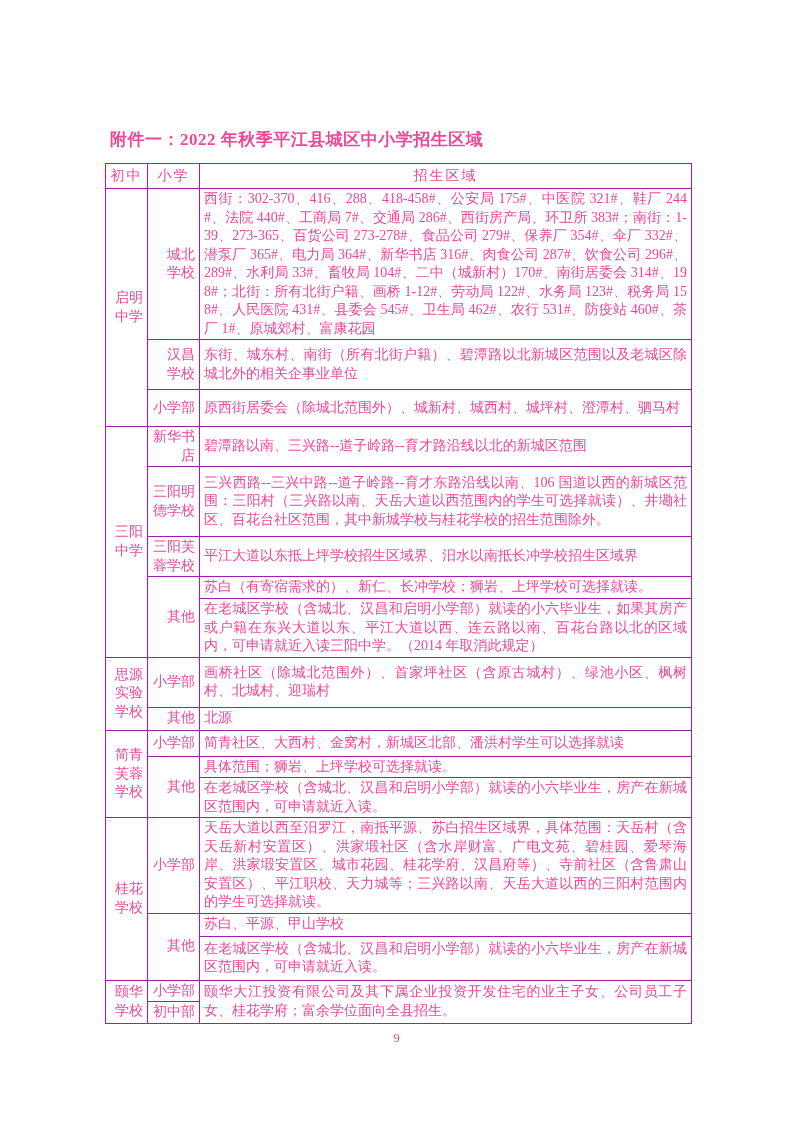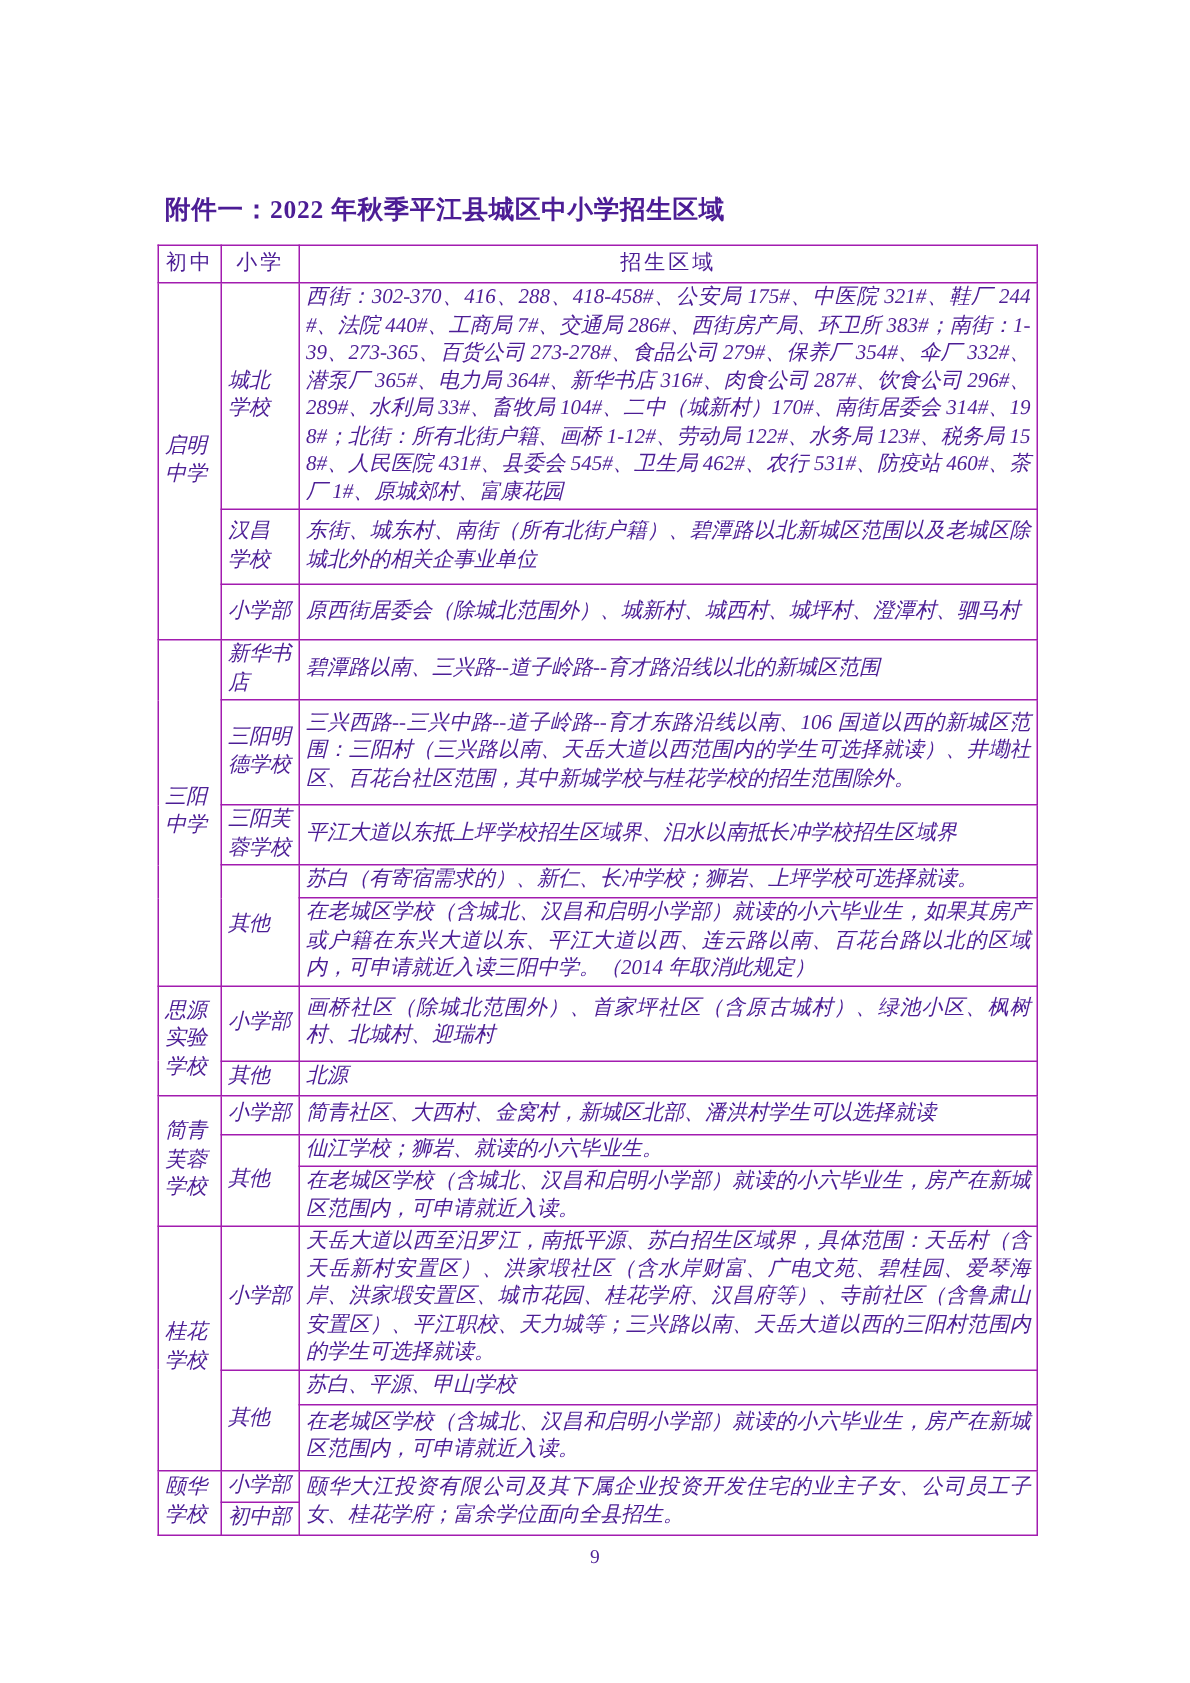--- a/index.html
+++ b/index.html
@@ -2,21 +2,21 @@
 <html><head>
 <meta charset="utf-8">
 <style>
   html,body { margin:0; padding:0; background:#ffffff; }
   .page {
     position: relative;
     width: 793px;
     height: 1122px;
     background: #ffffff;
     font-family: "Liberation Serif", "DejaVu Serif", serif;
-    color: #4c1d95;
+    color: #ec4899;
     overflow: hidden;
   }
   .doc-title {
     position: absolute;
     left: 110px;
     top: 128px;
     margin: 0;
     font-size: 17px;
     font-weight: bold;
     letter-spacing: 0.5px;
@@ -37,29 +37,27 @@
     line-height: 18.5px;
     vertical-align: middle;
     overflow: hidden;
   }
   td.head {
     text-align: center;
     letter-spacing: 2px;
     padding: 2px 0;
   }
   td.jun, td.pri {
-    text-align: left;
+    text-align: right;
     white-space: pre-line;
     padding: 1px 1px;
-    font-style: italic;
   }
   td.zone {
     text-align: justify;
     word-break: break-all;
-    font-style: italic;
   }
   .page-number {
     position: absolute;
     top: 1030px;
     left: 0;
     width: 100%;
     text-align: center;
     font-size: 13px;
   }
 </style>
@@ -139,21 +137,21 @@
 
     <tr style="height:26px">
       <td class="jun" rowspan="3">简青
 芙蓉
 学校</td>
       <td class="pri">小学部</td>
       <td class="zone">简青社区、大西村、金窝村，新城区北部、潘洪村学生可以选择就读</td>
     </tr>
     <tr style="height:20px">
       <td class="pri" rowspan="2">其他</td>
-      <td class="zone">仙江学校；狮岩、就读的小六毕业生。</td>
+      <td class="zone">具体范围；狮岩、上坪学校可选择就读。</td>
     </tr>
     <tr style="height:38px">
       <td class="zone">在老城区学校（含城北、汉昌和启明小学部）就读的小六毕业生，房产在新城区范围内，可申请就近入读。</td>
     </tr>
 
     <tr style="height:85px">
       <td class="jun" rowspan="3">桂花
 学校</td>
       <td class="pri">小学部</td>
       <td class="zone">天岳大道以西至汨罗江，南抵平源、苏白招生区域界，具体范围：天岳村（含天岳新村安置区）、洪家塅社区（含水岸财富、广电文苑、碧桂园、爱琴海岸、洪家塅安置区、城市花园、桂花学府、汉昌府等）、寺前社区（含鲁肃山安置区）、平江职校、天力城等；三兴路以南、天岳大道以西的三阳村范围内的学生可选择就读。</td>

